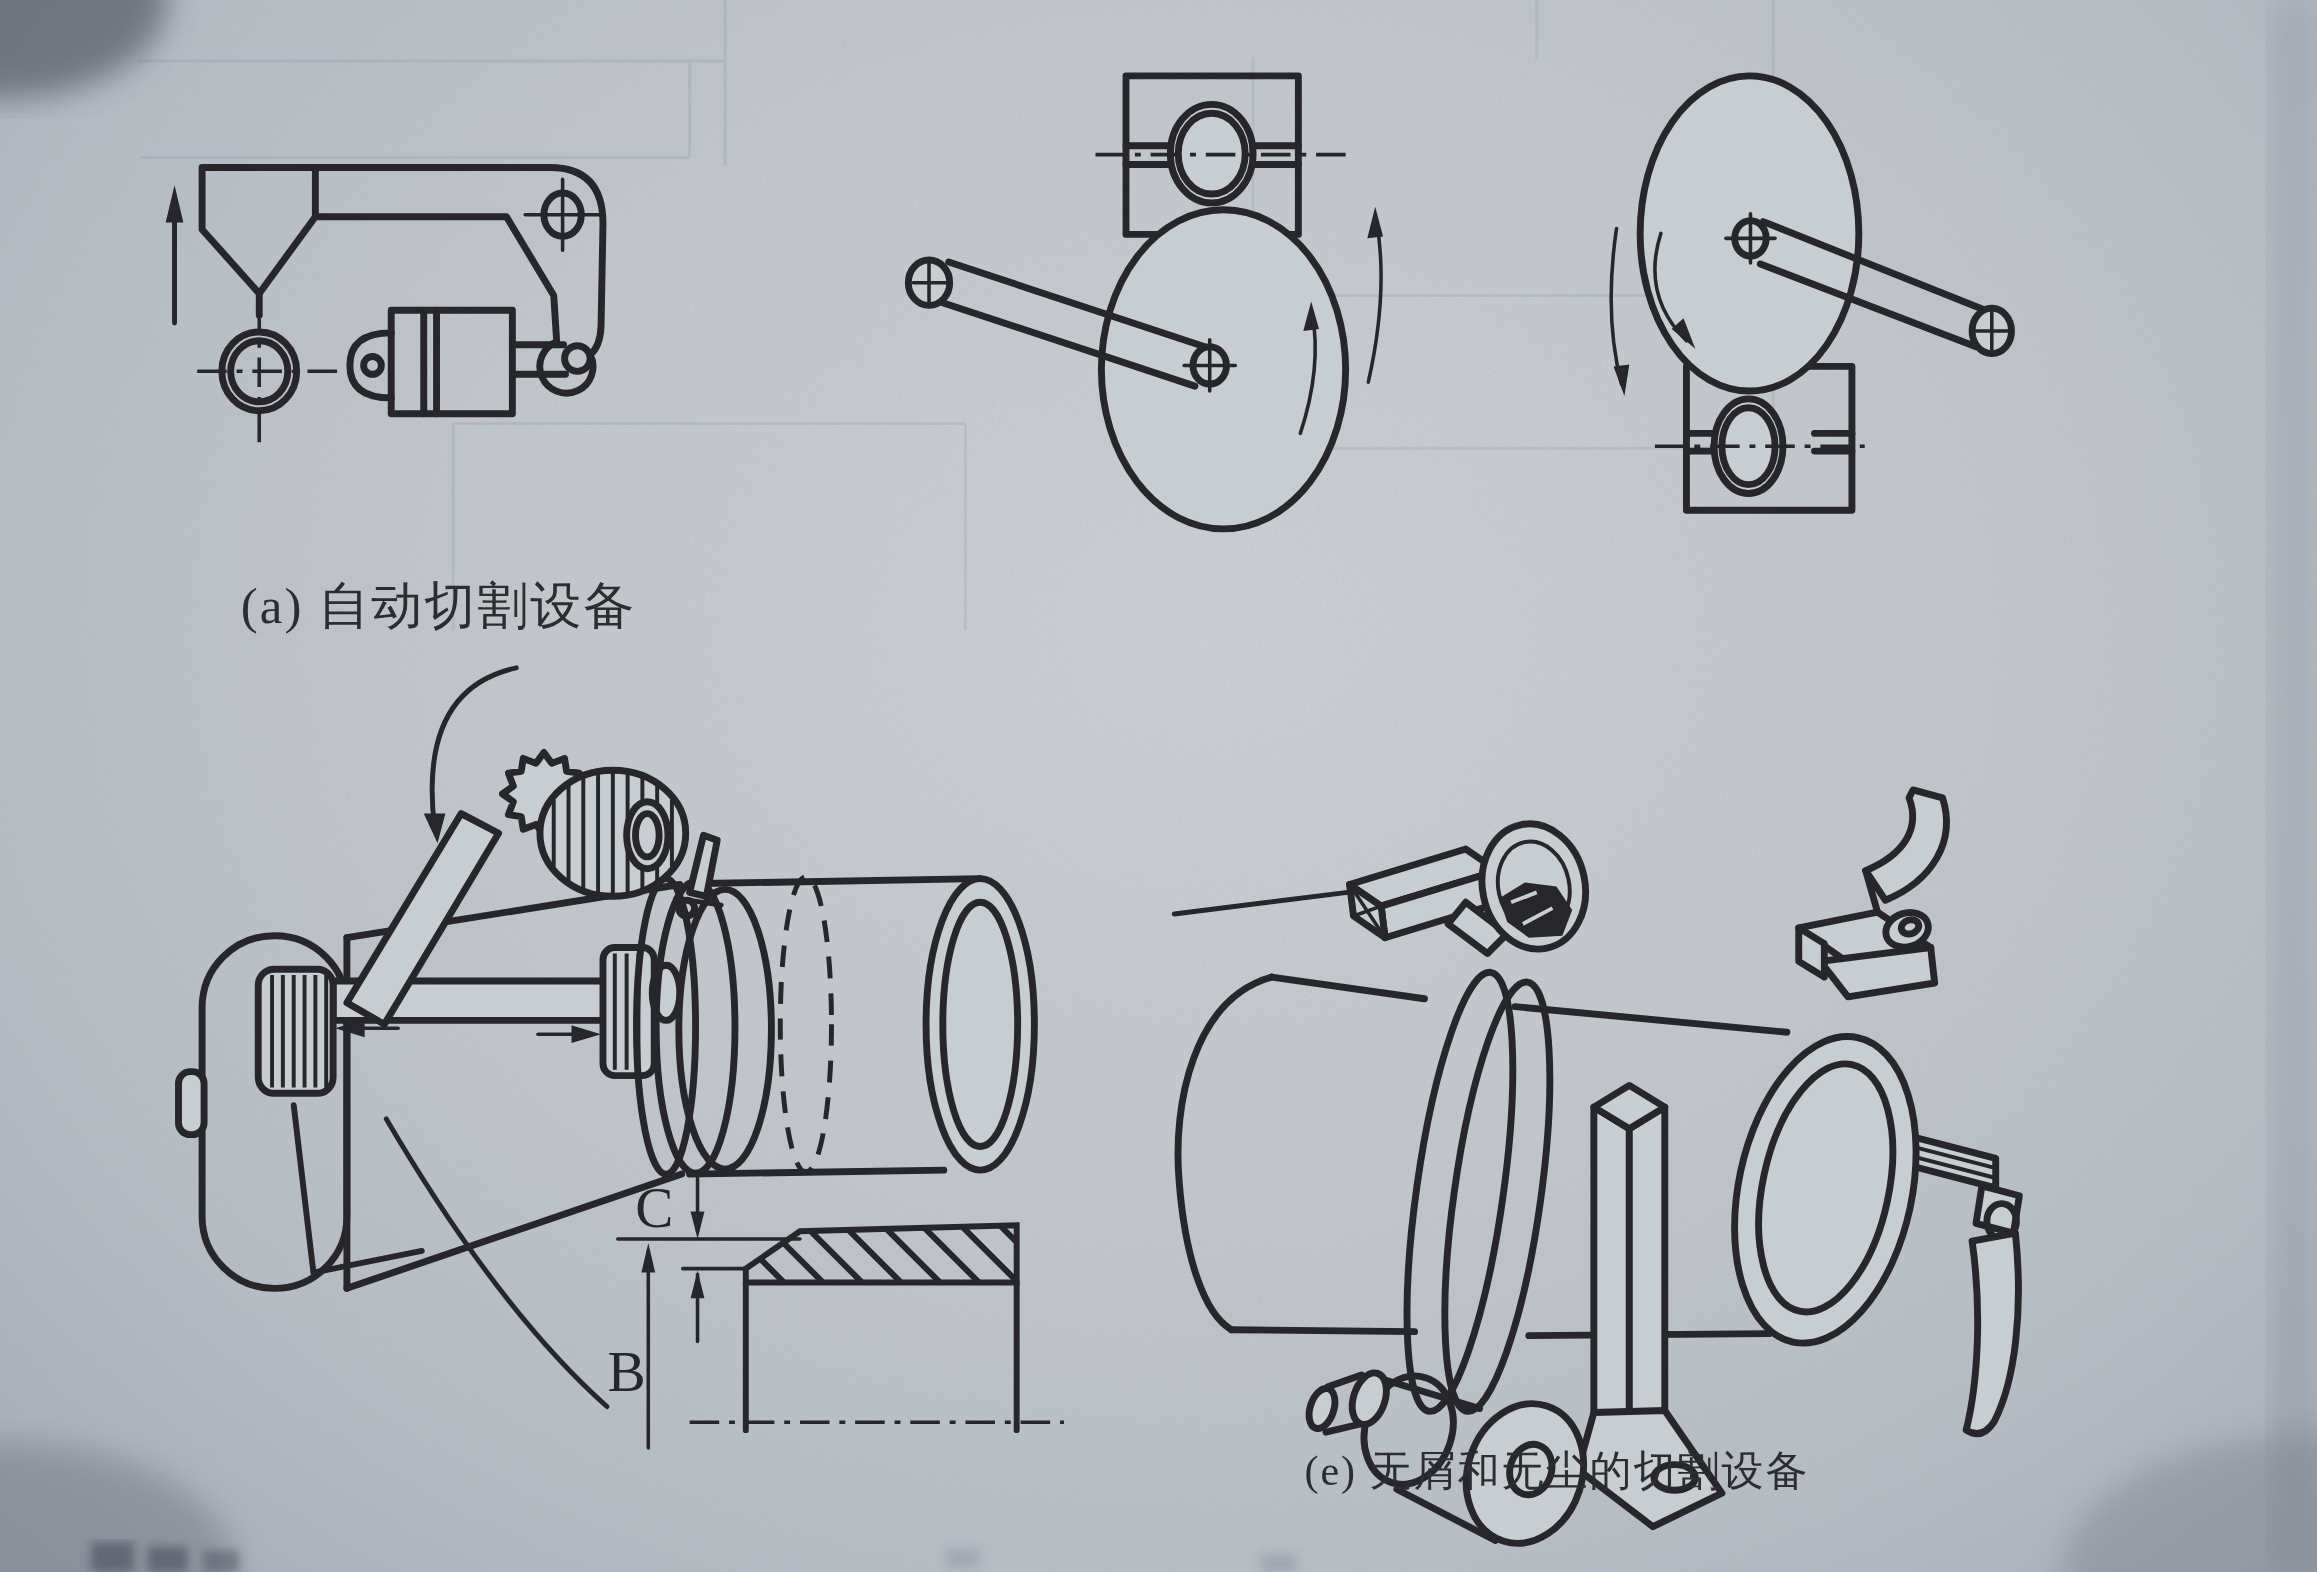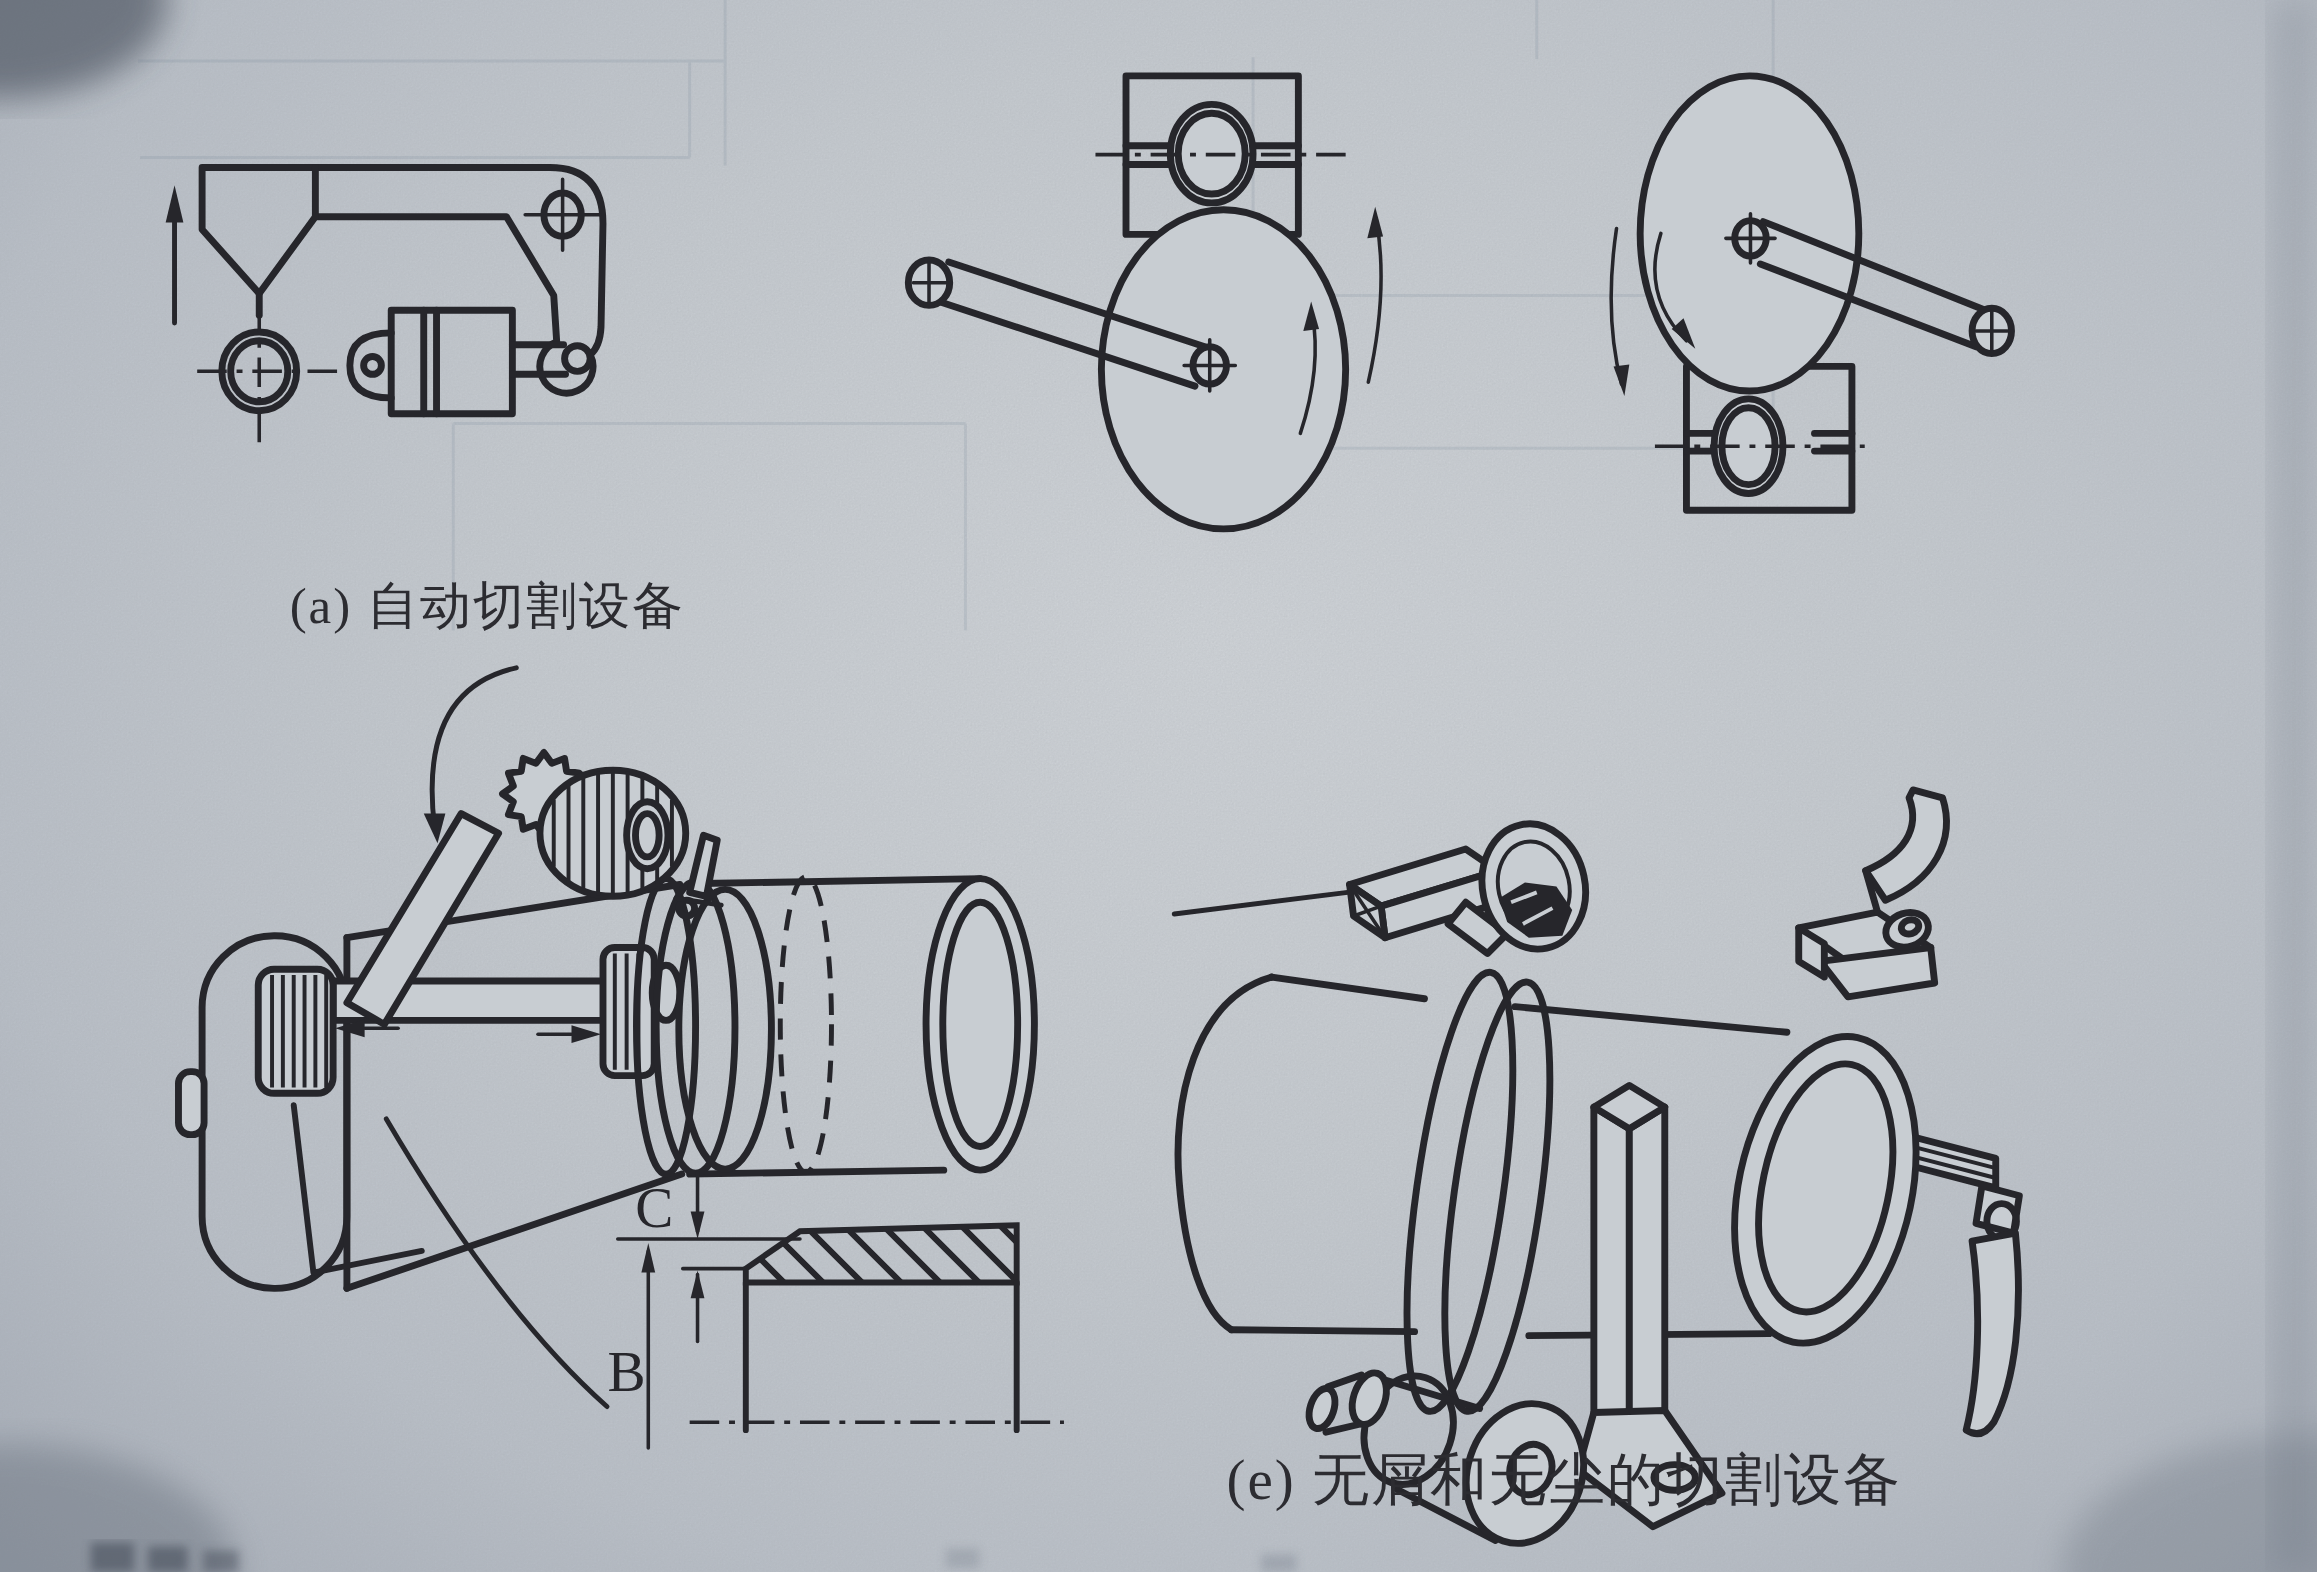--- a/index.html
+++ b/index.html
@@ -14,23 +14,23 @@
   .inkf{stroke:#26262b;fill:#c8cdd2;stroke-width:7;stroke-linejoin:round;stroke-linecap:round;}
   .thin{stroke:#26262b;fill:none;stroke-width:3.6;stroke-linecap:round;}
   .med {stroke:#26262b;fill:none;stroke-width:5;stroke-linecap:round;}
   .w6  {stroke:#26262b;fill:none;stroke-width:6;stroke-linecap:round;stroke-linejoin:round;}
   .rib {stroke:#26262b;fill:none;stroke-width:4;}
   .solid{fill:#26262b;stroke:none;}
   .cl  {stroke:#26262b;fill:none;stroke-width:3.6;stroke-dasharray:30 10 6 10;}
   .dashth{stroke:#26262b;fill:none;stroke-width:5;stroke-dasharray:22 15;}
   .ghost{stroke:#66788e;fill:none;stroke-width:3;}
   .dim{font:58px "Liberation Serif","DejaVu Serif",serif;fill:#26262b;text-anchor:middle;}
-  .cap{position:absolute;text-align:right;color:#2c2c31;letter-spacing:2px;white-space:nowrap;
+  .cap{position:absolute;text-align:center;color:#2c2c31;letter-spacing:2px;white-space:nowrap;
        font-size:51px;line-height:1.2;}
-  #cap-e{font-size:57px;}
+  #cap-e{font-size:42px;}
 </style>
 </head>
 <body>
 
 <div id="page">
 
 <svg id="art" width="2318" height="1572" viewBox="0 0 2353 1596">
   <defs>
     <pattern id="hatch" width="28" height="28" patternUnits="userSpaceOnUse" patternTransform="rotate(-45)">
       <line x1="6" y1="0" x2="6" y2="28" stroke="#26262b" stroke-width="6"></line>

